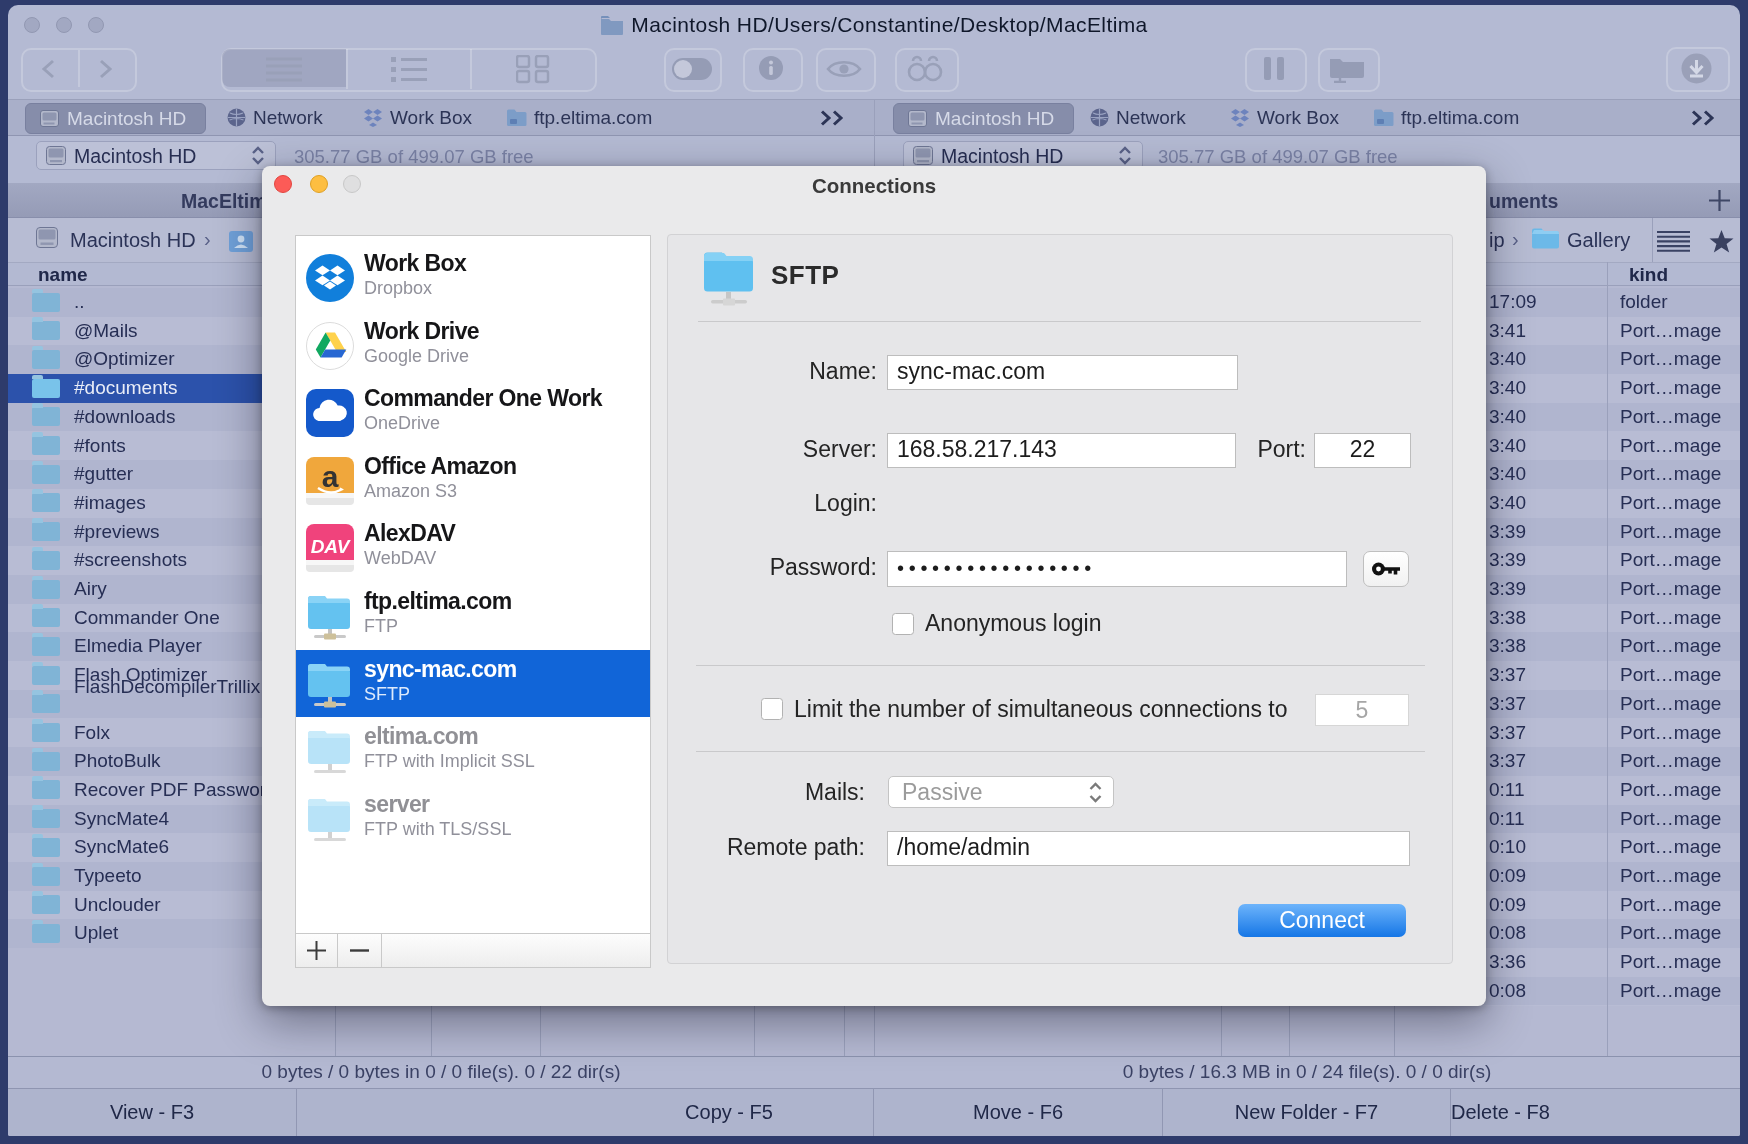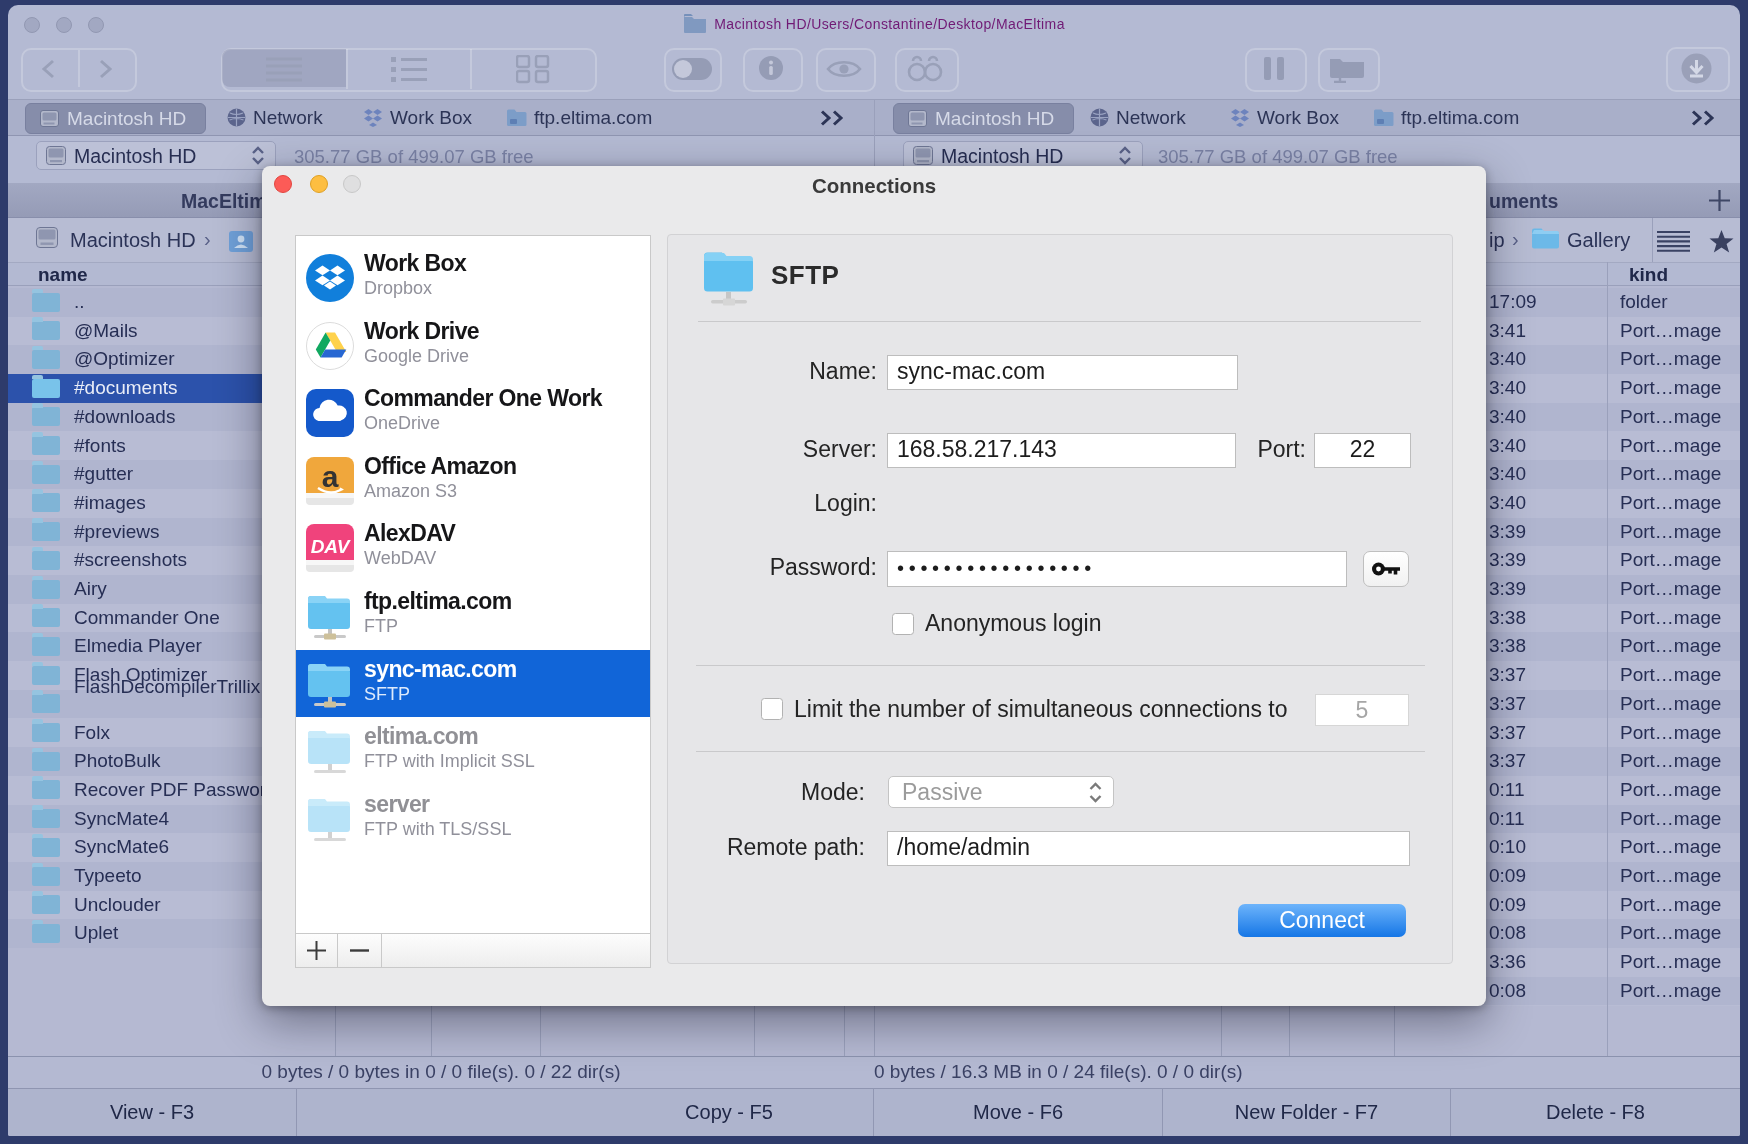--- a/index.html
+++ b/index.html
@@ -26,21 +26,21 @@
     <div id="c">
 
 <div class="a tl" style="left:24px;top:17px"></div>
 <div class="a tl" style="left:56px;top:17px"></div>
 <div class="a tl" style="left:88px;top:17px"></div>
 <div class="a" style="left:8px;top:13px;width:1732px;display:flex;justify-content:center;align-items:center;gap:7px">
 <svg width="24" height="21" viewBox="0 0 24 21">
           <path d="M1 4 h8 l2 2 h12 v13 a1 1 0 0 1 -1 1 h-20 a1 1 0 0 1 -1 -1 z" fill="#8099c0"></path>
           <path d="M1 4 v-2 a1 1 0 0 1 1-1 h6 l2 2 h-8" fill="#7590ba"></path>
         </svg>
-<span style="font-size:14px;letter-spacing:.4px;color:#701a75">Macintosh HD/Users/Constantine/Desktop/MacEltima</span>
+<span style="font-size:21px;letter-spacing:.4px;color:#0f172a">Macintosh HD/Users/Constantine/Desktop/MacEltima</span>
 </div>
 
 <div class="tbtn" style="left:21px;top:48px;width:112px;height:40px"></div>
 <div class="vline" style="left:78px;top:50px;height:37px;background:rgba(255,255,255,.22);width:2px"></div>
 <svg class="a" style="left:40px;top:59px" width="16" height="20" viewBox="0 0 16 20">
         <path d="M13 2 L4 10 L13 18" stroke="#99a0b8" stroke-width="3" fill="none"></path>
       </svg>
 <svg class="a" style="left:98px;top:59px" width="16" height="20" viewBox="0 0 16 20">
         <path d="M3 2 L12 10 L3 18" stroke="#99a0b8" stroke-width="3" fill="none"></path>
       </svg>
@@ -322,28 +322,28 @@
 <div class="fr" style="left:1489px;top:804.6px">0:11</div><div class="fr" style="left:1620px;top:804.6px">Port…mage</div>
 <div class="fr" style="left:1489px;top:833.3px">0:10</div><div class="fr" style="left:1620px;top:833.3px">Port…mage</div>
 <div class="fr" style="left:1489px;top:862px">0:09</div><div class="fr" style="left:1620px;top:862px">Port…mage</div>
 <div class="fr" style="left:1489px;top:890.7px">0:09</div><div class="fr" style="left:1620px;top:890.7px">Port…mage</div>
 <div class="fr" style="left:1489px;top:919.4px">0:08</div><div class="fr" style="left:1620px;top:919.4px">Port…mage</div>
 <div class="fr" style="left:1489px;top:948.1px">3:36</div><div class="fr" style="left:1620px;top:948.1px">Port…mage</div>
 <div class="fr" style="left:1489px;top:976.8px">0:08</div><div class="fr" style="left:1620px;top:976.8px">Port…mage</div>
 
 <div class="a" style="left:0;top:1056px;width:1748px;height:32px;background:#b4b9d2;border-top:1px solid #8b92ae;box-sizing:border-box"></div>
 <div class="a" style="left:8px;top:1056px;width:866px;height:32px;line-height:32px;text-align:center;font-size:19px;color:#3a4164">0 bytes / 0 bytes in 0 / 0 file(s). 0 / 22 dir(s)</div>
-<div class="a" style="left:874px;top:1056px;width:866px;height:32px;line-height:32px;text-align:left;font-size:19px;color:#3a4164">0 bytes / 16.3 MB in 0 / 24 file(s). 0 / 0 dir(s)</div>
+<div class="a" style="left:874px;top:1056px;width:866px;height:32px;line-height:32px;text-align:center;font-size:19px;color:#3a4164">0 bytes / 16.3 MB in 0 / 24 file(s). 0 / 0 dir(s)</div>
 
 <div class="a" style="left:0;top:1088px;width:1748px;height:48px;background:#aeb4cd;border-top:1px solid #8f95b1;box-sizing:border-box"></div>
 <div class="a" style="left:8px;top:1088px;width:289px;height:48px;line-height:48px;text-align:center;font-size:20px;color:#202848;border-right:1px solid #9197b3;box-sizing:border-box">View - F3</div>
 <div class="a" style="left:585px;top:1088px;width:289px;height:48px;line-height:48px;text-align:center;font-size:20px;color:#202848;border-right:1px solid #9197b3;box-sizing:border-box">Copy - F5</div>
 <div class="a" style="left:874px;top:1088px;width:289px;height:48px;line-height:48px;text-align:center;font-size:20px;color:#202848;border-right:1px solid #9197b3;box-sizing:border-box">Move - F6</div>
 <div class="a" style="left:1163px;top:1088px;width:288px;height:48px;line-height:48px;text-align:center;font-size:20px;color:#202848;border-right:1px solid #9197b3;box-sizing:border-box">New Folder - F7</div>
-<div class="a" style="left:1451px;top:1088px;width:289px;height:48px;line-height:48px;text-align:center;font-size:20px;color:#202848">Delete - F8</div>
+<div class="a" style="left:1451px;top:1088px;width:289px;height:48px;line-height:48px;font-size:20px;color:#202848">Delete - F8</div>
 </div>
   </div>
 
 <div class="a" id="dlg" style="left:262px;top:166px;width:1224px;height:840px;background:#eaeaeb;border-radius:8px;box-shadow:0 15px 45px rgba(8,8,25,.42),0 2px 10px rgba(0,0,0,.30);z-index:10">
 <div class="a" style="left:0;top:8px;width:1224px;text-align:center;font-size:20.5px;font-weight:600;color:#3a3a3a;line-height:24px">Connections</div>
 <div class="a" style="left:12px;top:9px;width:18px;height:18px;border-radius:50%;background:#fc5b57;border:1px solid #e2453f;box-sizing:border-box"></div>
 <div class="a" style="left:47.5px;top:9px;width:18px;height:18px;border-radius:50%;background:#fdbe41;border:1px solid #dfa023;box-sizing:border-box"></div>
 <div class="a" style="left:80.5px;top:9px;width:18px;height:18px;border-radius:50%;background:#dfdfe0;border:1px solid #c8c8c8;box-sizing:border-box"></div>
 
 <div class="a" style="left:33px;top:69px;width:356px;height:699px;background:#fff;border:1px solid #c9c9c9;box-sizing:border-box;overflow:hidden">
@@ -460,21 +460,21 @@
         <circle cx="6.5" cy="8" r="2.4" fill="#fff"></circle>
         <path d="M12 8 h16 m-4.5 0 v5.5 m-5.5 -5.5 v4.5" stroke="#111" stroke-width="3.6" fill="none"></path>
       </svg>
 <div class="cb" style="left:224px;top:378px"></div>
 <div class="a" style="left:257px;top:372px;font-size:23px;color:#242424;line-height:33px">Anonymous login</div>
 <div class="sep" style="left:28px;top:430px;width:729px"></div>
 <div class="cb" style="left:93px;top:463px"></div>
 <div class="a" style="left:126px;top:458px;font-size:23px;color:#242424;line-height:33px">Limit the number of simultaneous connections to</div>
 <div class="a" style="left:647px;top:459px;width:94px;height:32px;background:#fff;border:1px solid #d6d6d6;box-sizing:border-box;text-align:center;line-height:30px;font-size:23px;color:#a6a6a6">5</div>
 <div class="sep" style="left:28px;top:516px;width:729px"></div>
-<div class="lab" style="left:0;top:541px;width:197px">Mode:</div>
+<div class="lab" style="left:0;top:541px;width:197px">Mails:</div>
 <div class="a" style="left:220px;top:541px;width:226px;height:32px;background:#fff;border:1px solid #c4c4c4;border-radius:5px;box-sizing:border-box;font-size:23px;color:#9b9b9b;line-height:30px;padding-left:13px">Passive</div>
 <svg class="a" style="left:420px;top:547px" width="15" height="21" viewBox="0 0 15 21">
         <g stroke="#7a7a7a" stroke-width="2.4" fill="none">
           <path d="M2.5 7 L7.5 2 L12.5 7"></path>
           <path d="M2.5 14 L7.5 19 L12.5 14"></path>
         </g>
       </svg>
 <div class="lab" style="left:0;top:596px;width:197px">Remote path:</div>
 <div class="fld" style="left:219px;top:596px;width:512px;height:33px">/home/admin</div>
 <div class="a" style="left:570px;top:669px;width:168px;height:33px;border-radius:7px;background:linear-gradient(#6db4fb,#1576e6);text-align:center;line-height:33px;font-size:23px;color:#fff">Connect</div>

